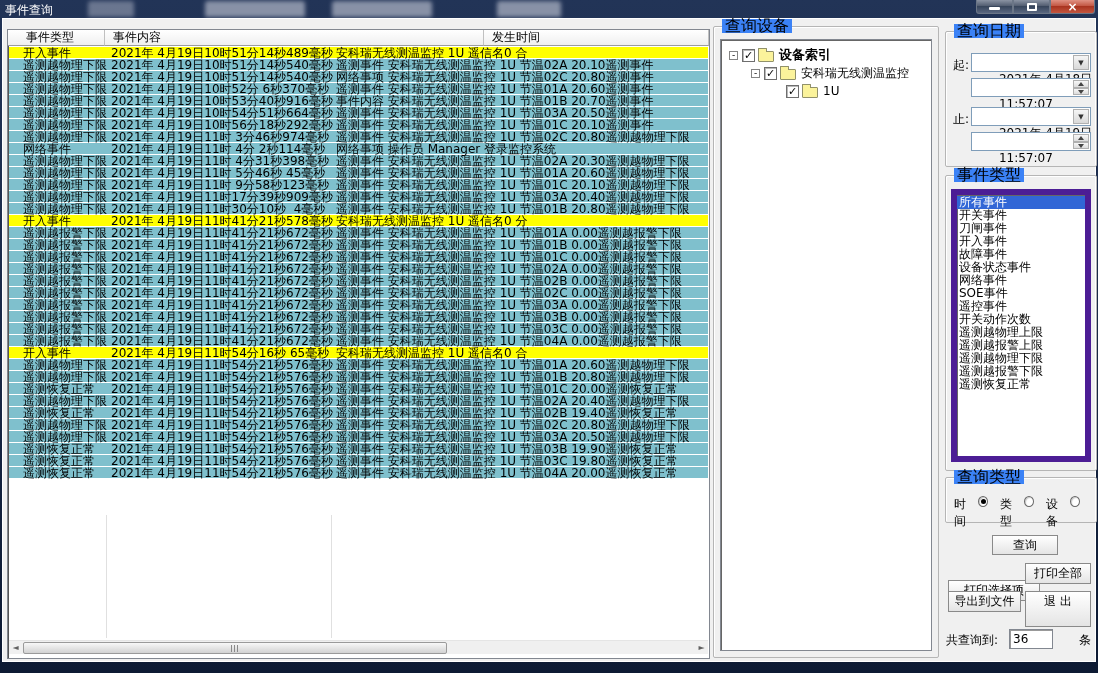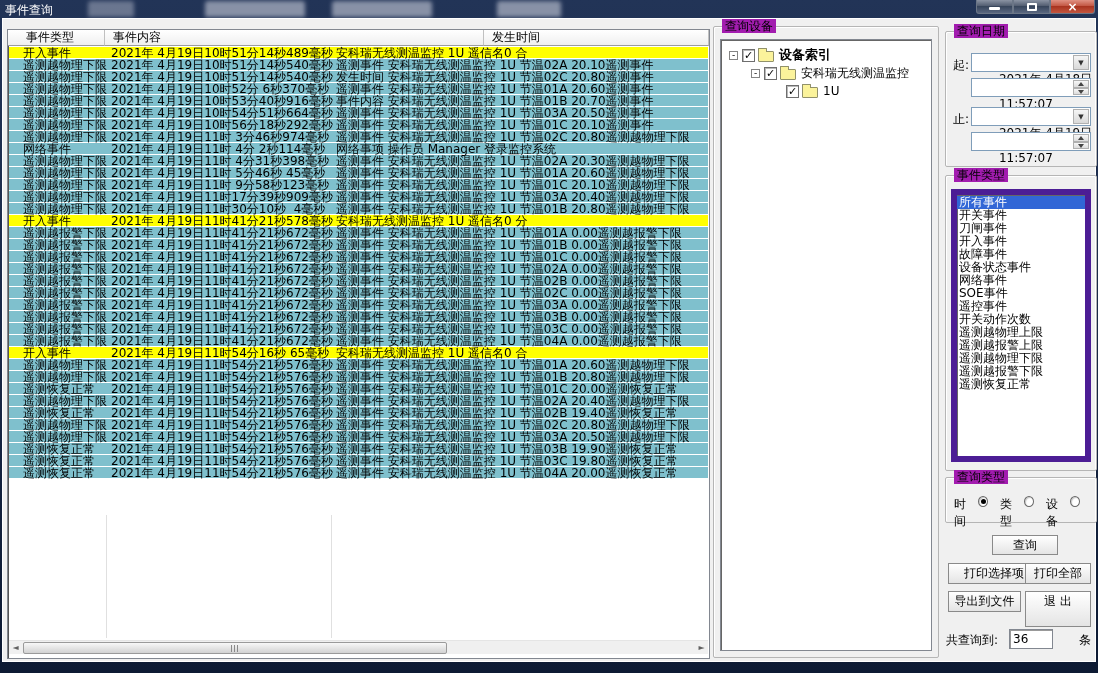--- a/index.html
+++ b/index.html
@@ -51,22 +51,22 @@
     font-size:8px; line-height:14px; text-align:center; }
   .sbtn.left { left:0; } .sbtn.right { right:0; }
   .hthumb { position:absolute; left:14px; top:1px; width:424px; height:12px;
     background:linear-gradient(#f8f8f8,#d2d2d2); border:1px solid #9a9a9a;
     border-radius:2px; }
   .grip { position:absolute; left:50%; top:2px; width:8px; height:7px; margin-left:-4px;
     background:repeating-linear-gradient(90deg,#8a8a8a 0 1px,transparent 1px 3px); }
   
   .group { position:absolute; border:1px solid #b5b5b5; border-radius:2px;
     box-shadow:inset 1px 1px 0 #ffffff; }
-  .group-title { position:absolute; top:-8px; left:8px; background:#a21caf;
-    padding:0 3px; font-size:12px; line-height:14px; }
+  .group-title { position:absolute; top:-8px; left:8px; background:#3b82f6;
+    padding:0 3px; font-size:16px; line-height:14px; }
   
   .tree-box { position:absolute; left:6px; right:6px; top:12px; bottom:6px;
     background:#fff; border:1px solid #828790; box-shadow:inset 1px 1px 0 #666; }
   .tree-item { display:flex; align-items:center; height:18px; white-space:nowrap; }
   .tree-item.lvl0 { padding-left:8px; } .tree-item.lvl1 { padding-left:30px; }
   .tree-item.lvl2 { padding-left:52px; }
   .expander { width:9px; height:9px; border:1px solid #848484; background:#fff;
     font-size:9px; line-height:7px; text-align:center; margin-right:4px; color:#000; }
   .expander.spacer { visibility:hidden; }
   .cb { width:13px; height:13px; border:1px solid #6e6e6e; background:#fff;
@@ -155,21 +155,21 @@
           <div class="c c3">安科瑞无线测温监控 1U 遥信名0 合</div>
         </div>
         <div class="trow">
           <div class="c c1">遥测越物理下限</div>
           <div class="c c2">2021年 4月19日10时51分14秒540毫秒</div>
           <div class="c c3">遥测事件 安科瑞无线测温监控 1U 节温02A 20.10遥测事件</div>
         </div>
         <div class="trow">
           <div class="c c1">遥测越物理下限</div>
           <div class="c c2">2021年 4月19日10时51分14秒540毫秒</div>
-          <div class="c c3">发生时间 安科瑞无线测温监控 1U 节温02C 20.80遥测事件</div>
+          <div class="c c3">网络事项 安科瑞无线测温监控 1U 节温02C 20.80遥测事件</div>
         </div>
         <div class="trow">
           <div class="c c1">遥测越物理下限</div>
           <div class="c c2">2021年 4月19日10时52分 6秒370毫秒</div>
           <div class="c c3">遥测事件 安科瑞无线测温监控 1U 节温01A 20.60遥测事件</div>
         </div>
         <div class="trow">
           <div class="c c1">遥测越物理下限</div>
           <div class="c c2">2021年 4月19日10时53分40秒916毫秒</div>
           <div class="c c3">事件内容 安科瑞无线测温监控 1U 节温01B 20.70遥测事件</div>
@@ -426,21 +426,21 @@
           <span class="radio"></span>
         </span>
         <span class="radio-pair">
           <span class="lbl">设备</span>
           <span class="radio"></span>
         </span>
       </div>
   </div>
 
   <div class="btn" style="left:989px;top:516px;width:66px;height:20px;line-height:18px">查询</div>
-  <div class="btn" style="left:945px;top:544px;width:92px;height:21px;line-height:19px">打印选择项</div>
+  <div class="btn" style="left:945px;top:561px;width:92px;height:21px;line-height:19px">打印选择项</div>
   <div class="btn" style="left:1022px;top:544px;width:66px;height:21px;line-height:19px">打印全部</div>
   <div class="btn" style="left:945px;top:572px;width:73px;height:21px;line-height:19px">导出到文件</div>
   <div class="btn" style="left:1022px;top:572px;width:66px;height:36px;line-height:19px">退 出</div>
 
   <span class="fld-label" style="left:943px;top:613px">共查询到:</span>
   <div class="count-field" style="left:1006px;top:610px;width:44px;height:20px">36</div>
   <span class="fld-label" style="left:1076px;top:613px">条</span>
 
 </div>
 

